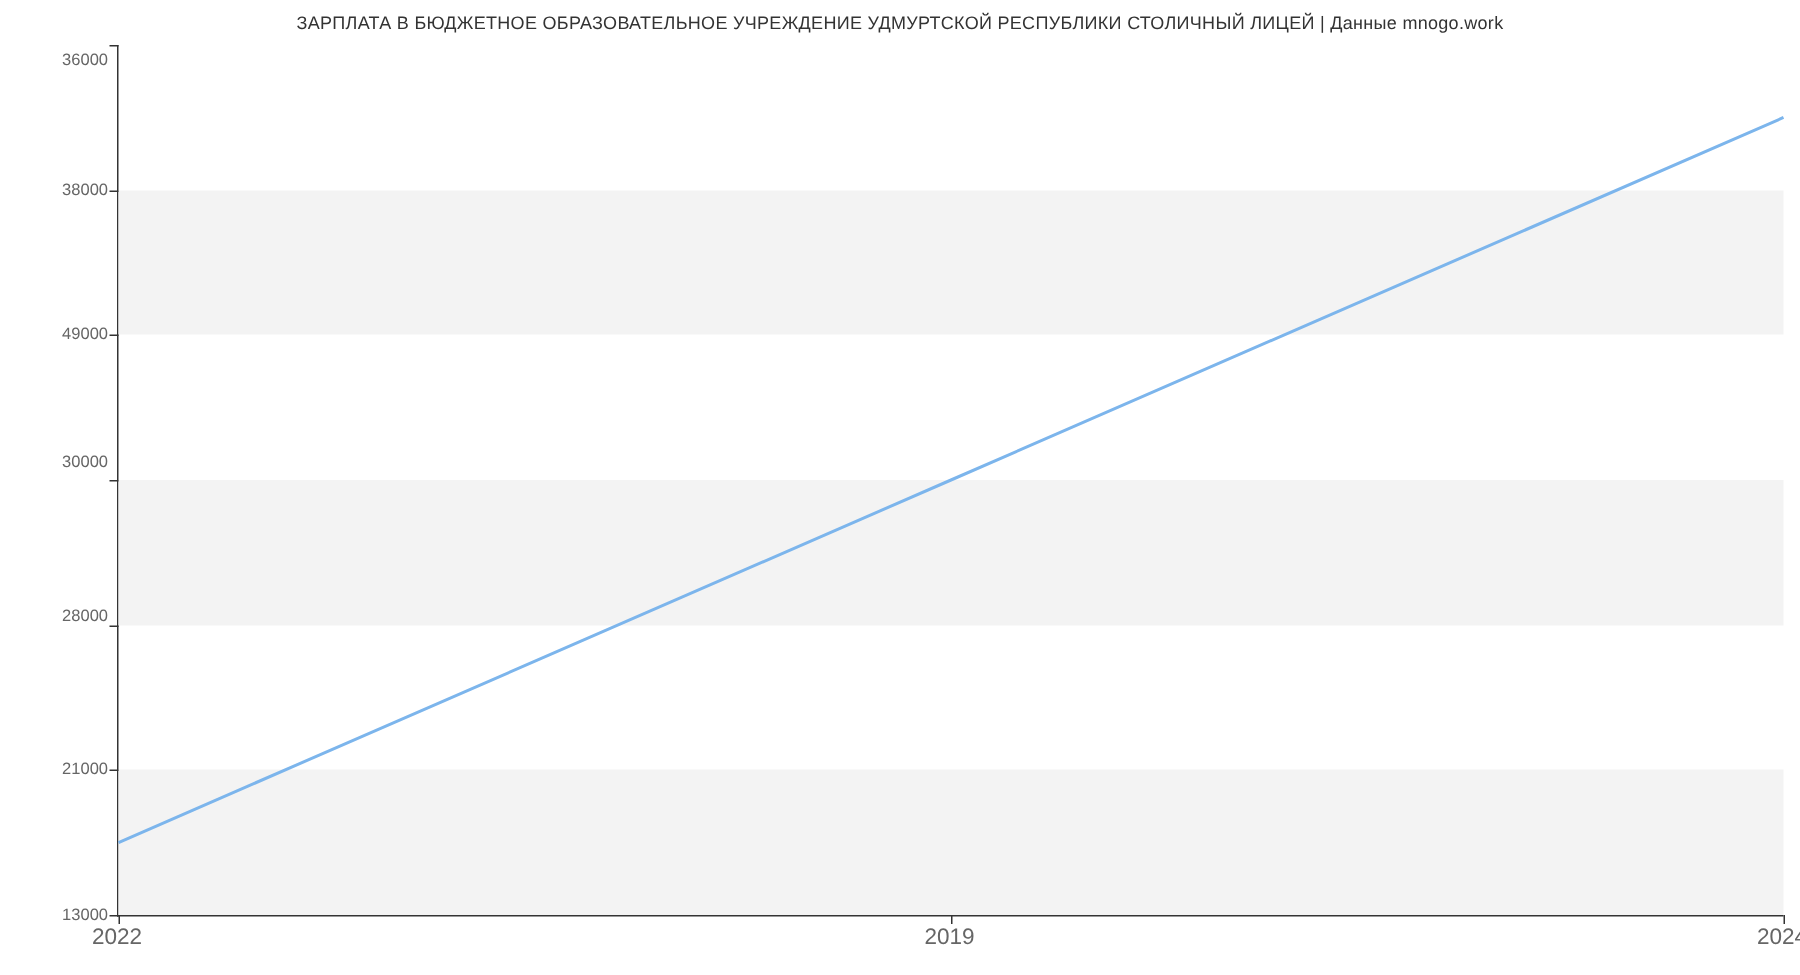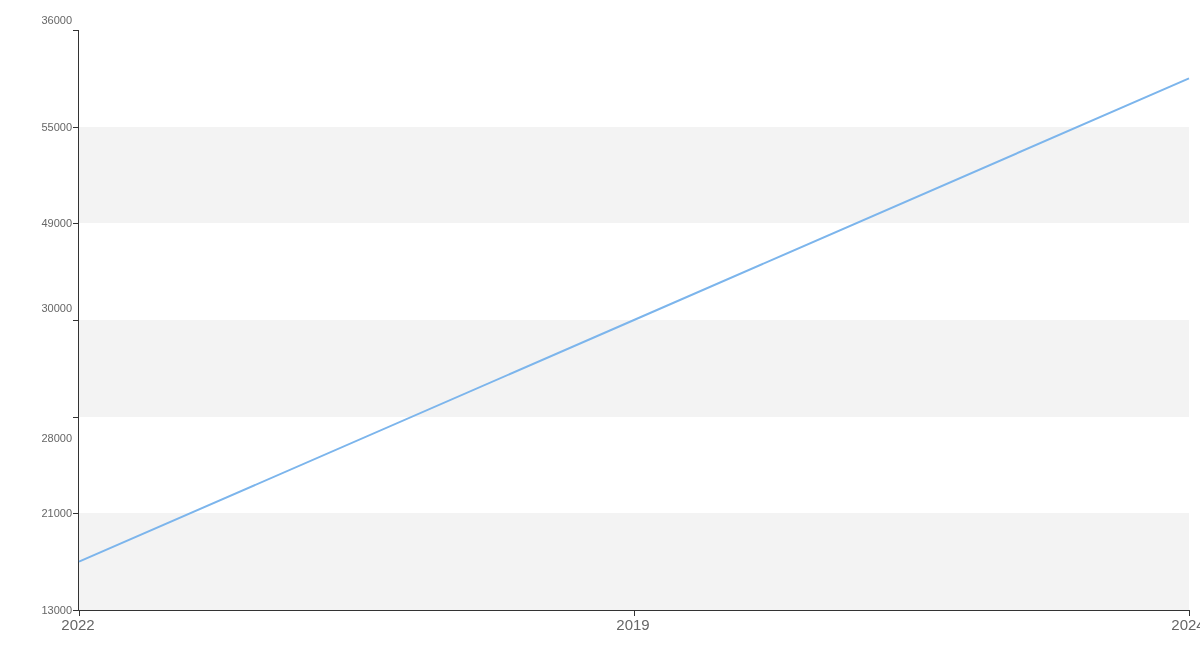--- a/index.html
+++ b/index.html
@@ -76,28 +76,29 @@
     top: 0;
     width: 100%;
     height: 100%;
     overflow: visible;
   }
 </style>
 </head>
 <body>
 
 <div class="chart-container">
+  <div class="title">ЗАРПЛАТА В БЮДЖЕТНОЕ ОБРАЗОВАТЕЛЬНОЕ УЧРЕЖДЕНИЕ УДМУРТСКОЙ РЕСПУБЛИКИ  СТОЛИЧНЫЙ ЛИЦЕЙ | Данные mnogo.work</div>
 
   <div class="y-label" style="top:610px">13000</div>
   <div class="y-label" style="top:513.3px">21000</div>
-  <div class="y-label" style="top:438px">28000</div>
+  <div class="y-label" style="top:411px">28000</div>
   <div class="y-label" style="top:308px">30000</div>
   <div class="y-label" style="top:223.3px">49000</div>
-  <div class="y-label" style="top:126.7px">55000</div>
-  <div class="y-label" style="top:20px">36000</div>
+  <div class="y-label" style="top:126.7px">38000</div>
+  <div class="y-label" style="top:40px">36000</div>
 
   <div class="x-label" style="left:78px">2022</div>
   <div class="x-label" style="left:633px">2019</div>
   <div class="x-label" style="left:1188px">2024</div>
 
   <div class="plot-area">
 
     <div class="band" style="top:483.33px;height:96.67px"></div>
     <div class="band" style="top:290px;height:96.67px"></div>
     <div class="band" style="top:96.67px;height:96.67px"></div>

